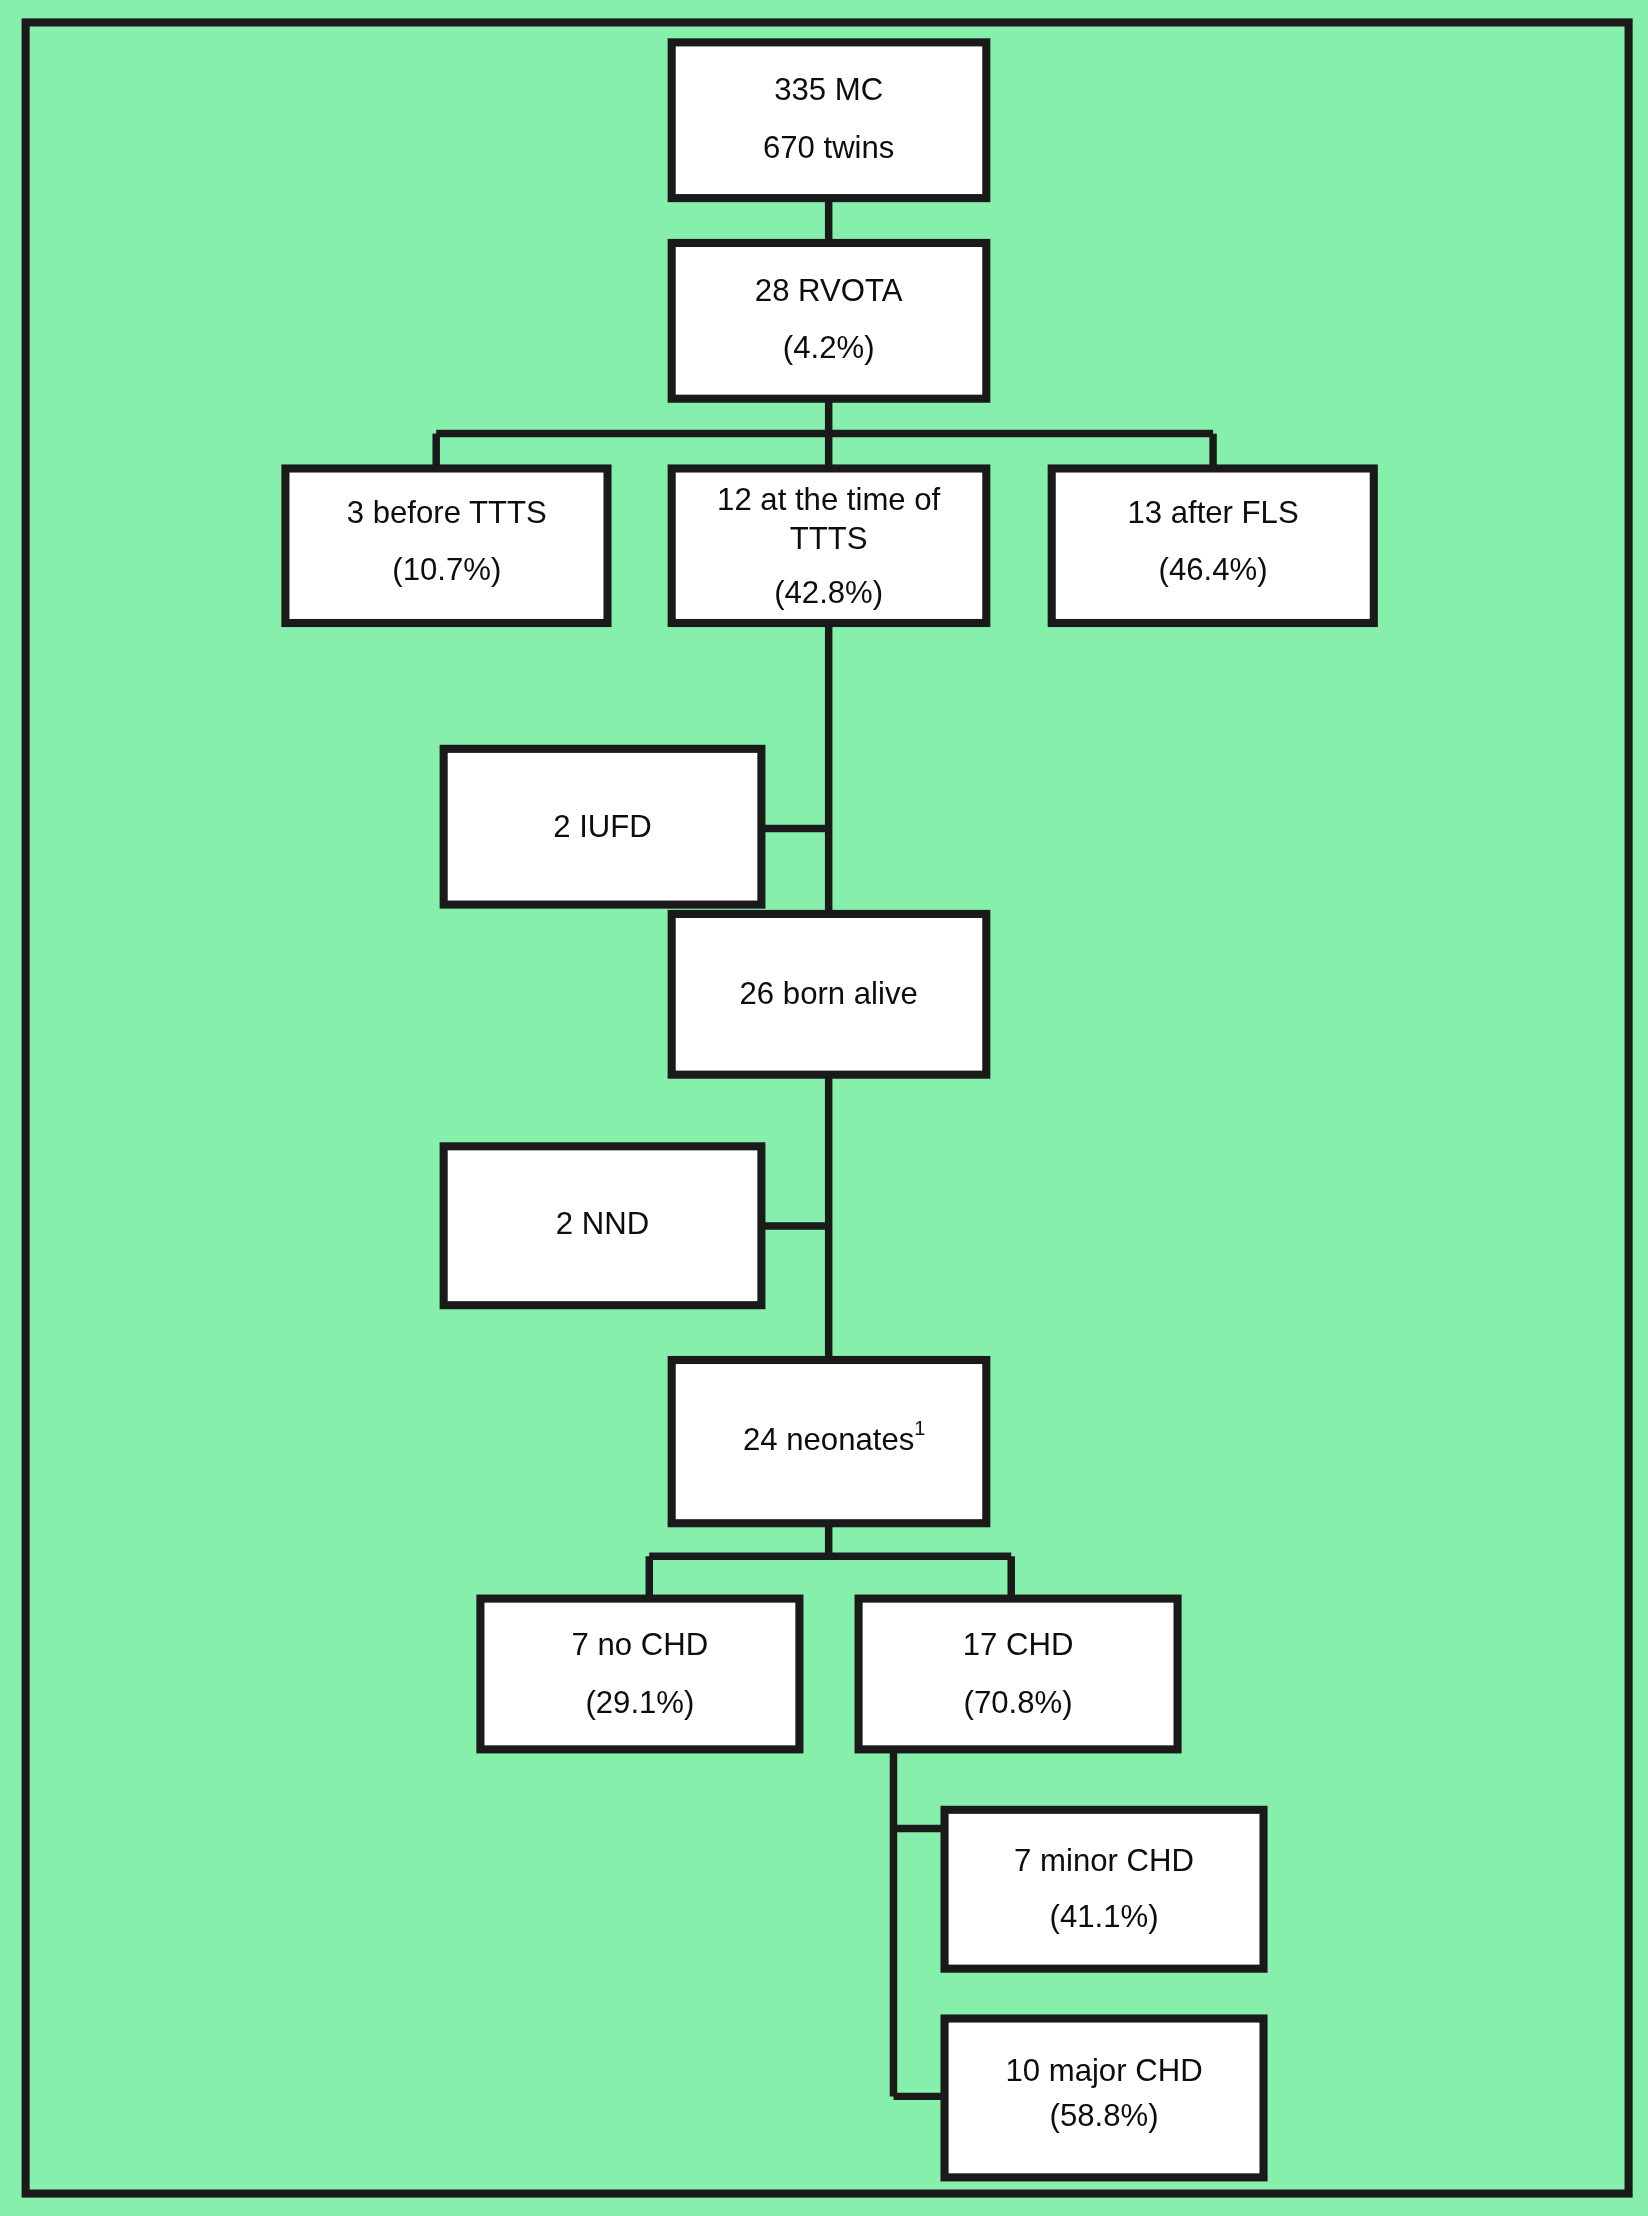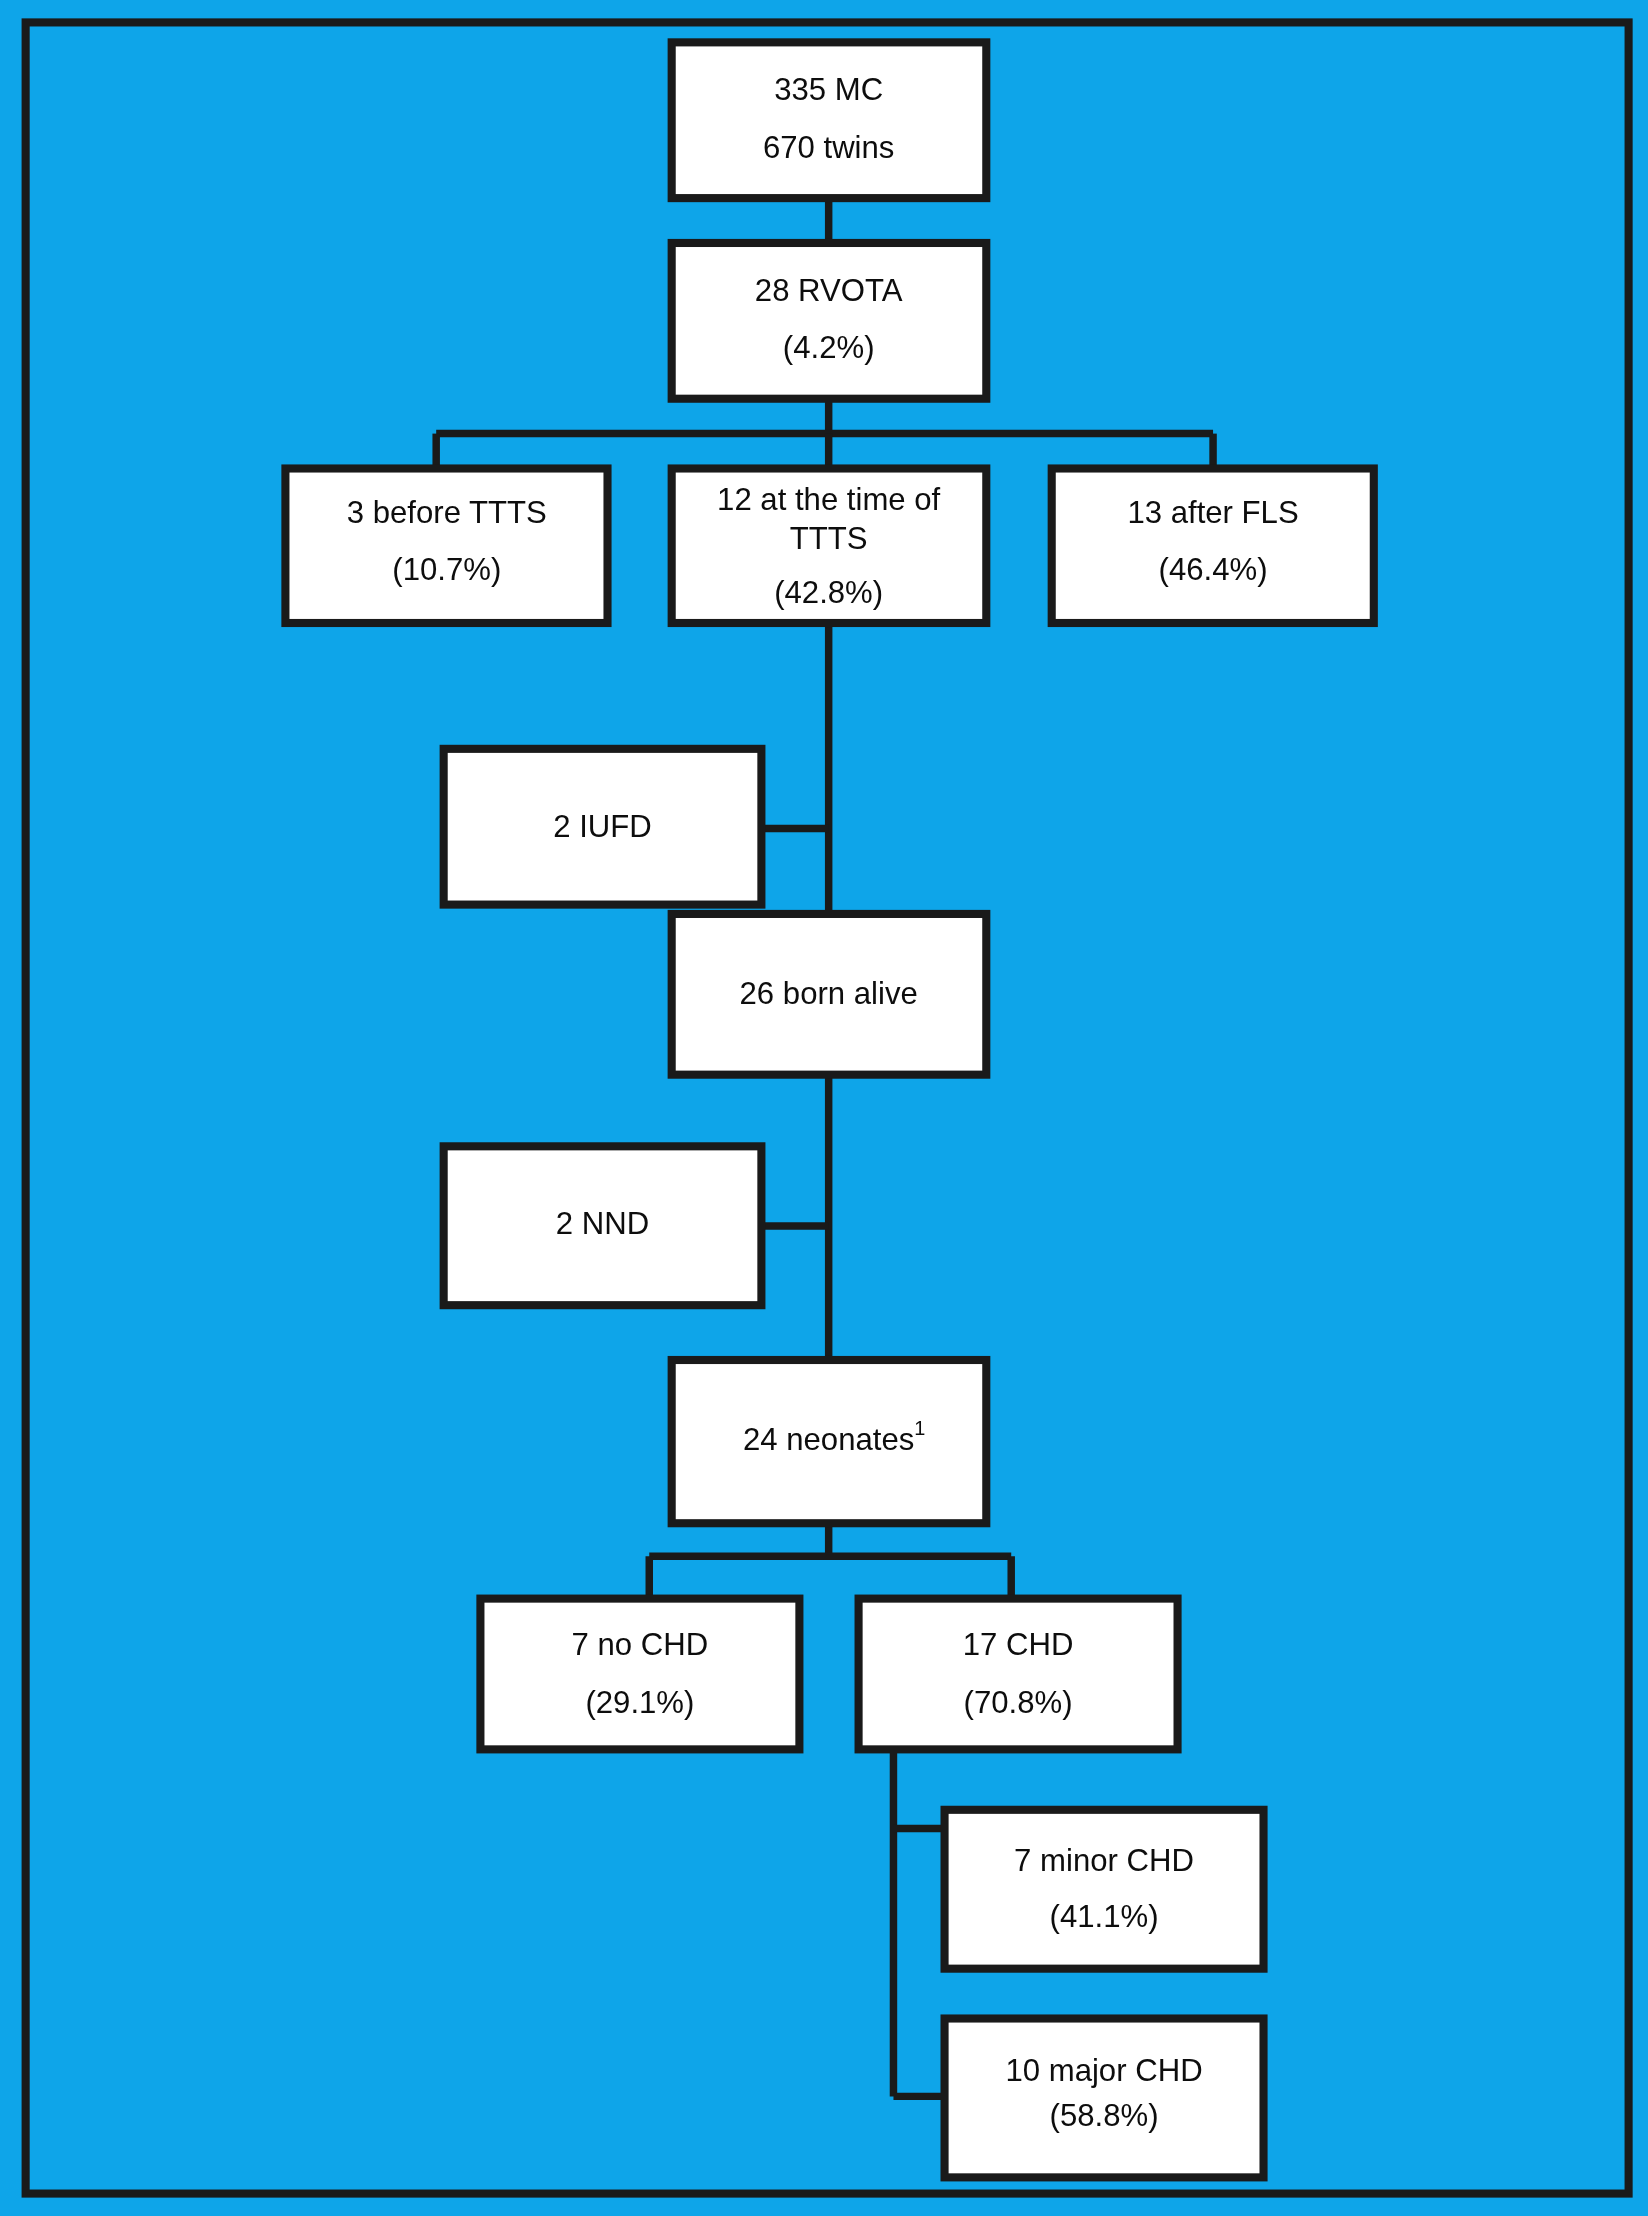--- a/index.html
+++ b/index.html
@@ -9,21 +9,21 @@
   }
   body {
     width: 1648px;
     height: 2216px;
     font-family: "Liberation Sans", sans-serif;
   }
   #figure-root {
     position: relative;
     width: 1648px;
     height: 2216px;
-    background: #0ea5e9;
+    background: #86efac;
   }
   #flow-svg {
     position: absolute;
     left: 0;
     top: 0;
     width: 1648px;
     height: 2216px;
   }
   .frame-rect {
     fill: none;

